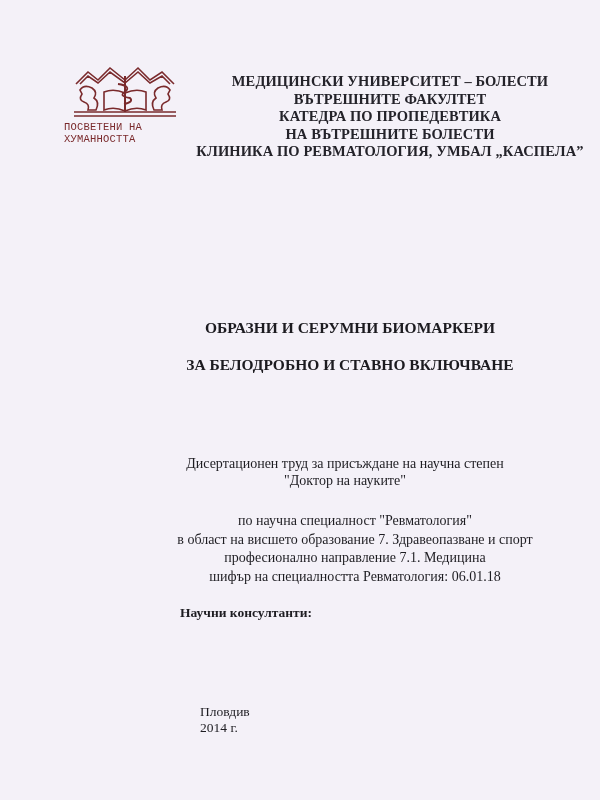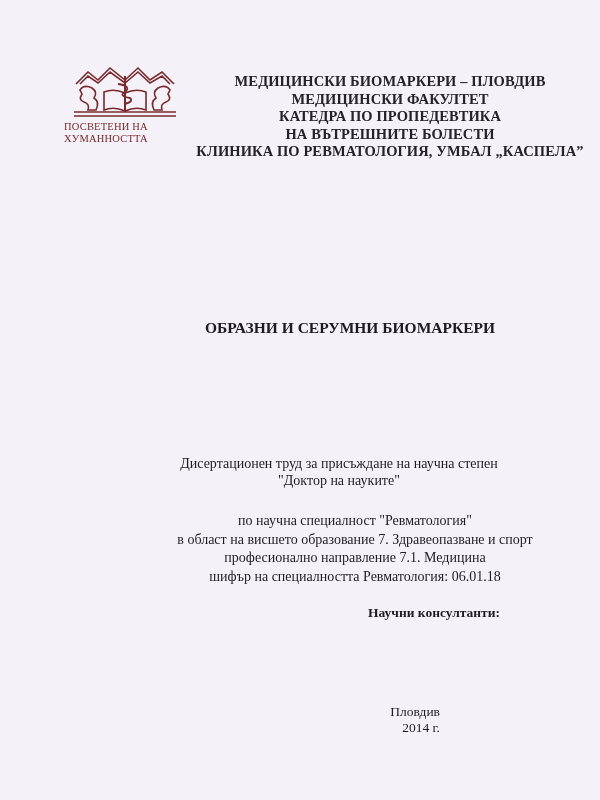--- a/index.html
+++ b/index.html
@@ -10,55 +10,55 @@
     color:#1b1a1f;
     position:relative;
   }
   .page { position:absolute; inset:0; }
   .logo {
     position:absolute; left:70px; top:62px; width:110px; height:94px;
   }
   .logo svg { display:block; }
   .logo-caption {
     position:absolute; left:64px; top:121px; width:120px;
-    font-family:Liberation Serif, serif;
+    font-family:Liberation Mono, monospace;
     font-size:10.5px; line-height:12px; color:#7a2a2c; letter-spacing:0.2px;
   }
   .inst {
     position:absolute; left:180px; top:73px; width:420px;
     text-align:center; font-size:14.5px; line-height:17.5px;
     font-weight:bold; color:#24232a; letter-spacing:0.1px;
   }
   .inst div { white-space:nowrap; }
   .author {
     position:absolute; left:96px; top:240px; width:460px;
     font-size:21.5px; font-weight:bold; color:#1c1b20; white-space:nowrap;
   }
   .title {
     position:absolute; left:140px; top:318px; width:420px;
     text-align:center; font-size:15.5px; font-weight:bold; color:#1c1b20;
   }
   .title div { height:37px; line-height:20px; white-space:nowrap;text-align:center; }
   .degree {
-    position:absolute; left:144px; top:456px; width:390px;
+    position:absolute; left:150px; top:456px; width:390px;
     text-align:center; font-size:14px; line-height:16.5px; color:#1e1d22;
   }
   .spec {
     position:absolute; left:120px; top:512px; width:470px;
     text-align:center; font-size:14px; line-height:18.5px; color:#1e1d22;
   }
   .spec div { white-space:nowrap; }
   .consult {
     position:absolute; left:180px; top:605px; width:320px;
-    text-align:right; font-size:13.5px; line-height:16px; color:#1e1d22;
+    text-align:left; font-size:13.5px; line-height:16px; color:#1e1d22;
   }
   .consult .h { font-weight:bold; }
   .place {
     position:absolute; left:200px; top:704px; width:240px;
-    text-align:right; font-size:13.5px; line-height:15.5px; color:#1e1d22;
+    text-align:left; font-size:13.5px; line-height:15.5px; color:#1e1d22;
   }
 </style>
 </head>
 <body>
 
 <div class="page">
 
   <div class="logo">
     <svg width="110" height="58" viewBox="0 0 110 58">
       <g fill="none" stroke="#7a2a2c" stroke-width="1.6">
@@ -80,30 +80,31 @@
         <path d="M100,28 Q96,22 88,26 Q82,30 86,36 Q80,40 84,48 L92,48 Q90,42 96,40 Q102,38 98,32 Z"></path>
       </g>
     </svg>
   </div>
   <div class="logo-caption">
     <div>ПОСВЕТЕНИ НА</div>
     <div>ХУМАННОСТТА</div>
   </div>
 
   <div class="inst">
-    <div>МЕДИЦИНСКИ БИОМАРКЕРИ – ПЛОВДИВ</div>
-    <div>МЕДИЦИНСКИ ФАКУЛТЕТ</div>
+    <div>МЕДИЦИНСКИ УНИВЕРСИТЕТ – БОЛЕСТИ</div>
+    <div>ВЪТРЕШНИТЕ ФАКУЛТЕТ</div>
     <div>КАТЕДРА ПО ПРОПЕДЕВТИКА</div>
     <div>НА ВЪТРЕШНИТЕ БОЛЕСТИ</div>
     <div>КЛИНИКА ПО РЕВМАТОЛОГИЯ, УМБАЛ „КАСПЕЛА”</div>
   </div>
 
 
   <div class="title">
     <div>ОБРАЗНИ И СЕРУМНИ БИОМАРКЕРИ</div>
+    <div>ЗА БЕЛОДРОБНО И СТАВНО ВКЛЮЧВАНЕ</div>
   </div>
 
   <div class="degree">
     <div>Дисертационен труд за присъждане на научна степен</div>
     <div>"Доктор на науките"</div>
   </div>
 
   <div class="spec">
     <div>по научна специалност "Ревматология"</div>
     <div>в област на висшето образование 7. Здравеопазване и спорт</div>

